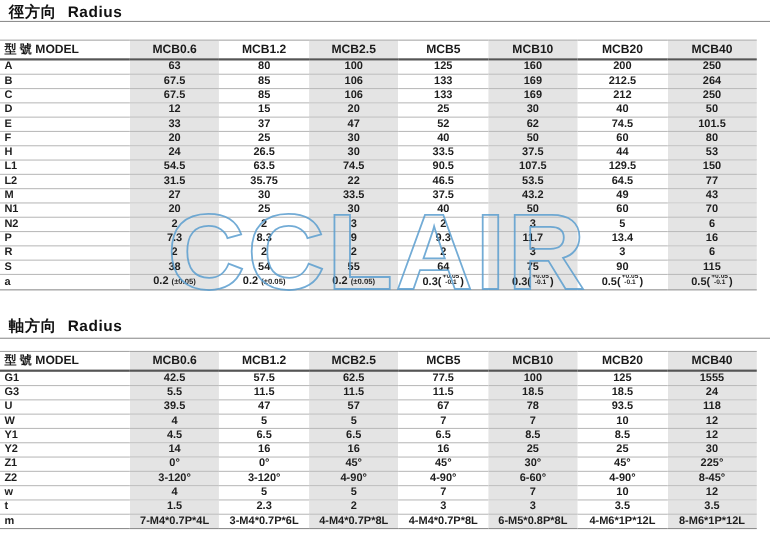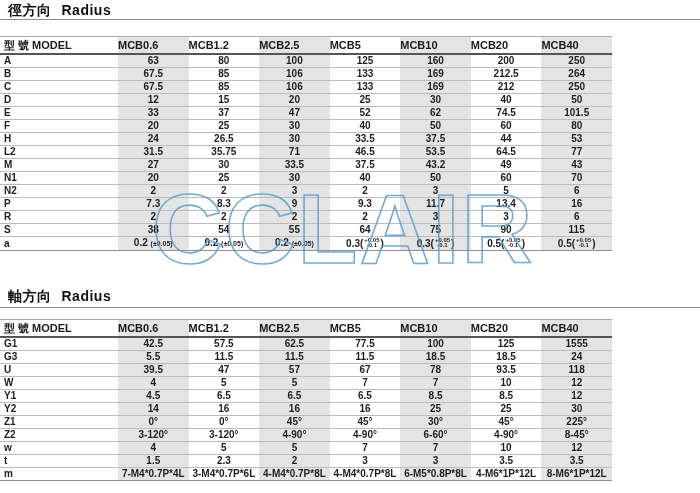--- a/index.html
+++ b/index.html
@@ -12,29 +12,29 @@
     position:absolute;left:8px;font-size:14px;font-weight:bold;color:#111;
     letter-spacing:0.5px;white-space:nowrap;
   }
   #title-radius{top:2px;}
   #title-shaft{top:288px;}
   .title-en{margin-left:10px;}
   .rule{position:absolute;left:0;width:700px;border-top:1px solid #8f8f8f;height:0;}
   #rule-radius{top:19px;}
   #rule-shaft{top:307px;}
   table{
-    position:absolute;left:0;width:612px;border-collapse:collapse;table-layout:fixed;
+    position:absolute;left:0;width:688px;border-collapse:collapse;table-layout:fixed;
     border-bottom:1px solid #8f8f8f;
   }
   #table-radius{top:36px;}
   #table-shaft{top:319px;}
   col.c-lbl{width:118px;}
   th{
     height:16px;line-height:16px;font-size:11px;font-weight:bold;color:#1a1a1a;
-    text-align:left;padding:0;border-top:1px solid #a8a8a8;border-bottom:2px solid #555;
+    text-align:center;padding:0;border-top:1px solid #a8a8a8;border-bottom:2px solid #555;
     white-space:nowrap;overflow:hidden;
   }
   th.lbl{text-align:left;padding-left:4px;}
   td{
     height:12px;line-height:12px;font-size:10px;font-weight:bold;color:#1d1d1d;
     text-align:center;padding:0;border-top:1px solid #bcbcbc;white-space:nowrap;overflow:hidden;
   }
   tbody tr:first-child td{border-top:none;}
   td.lbl{text-align:left;padding-left:4px;}
   .shade{background:#e4e4e4;}
@@ -139,24 +139,34 @@
         <td class="lbl">H</td>
         <td class="shade">24</td>
         <td>26.5</td>
         <td class="shade">30</td>
         <td>33.5</td>
         <td class="shade">37.5</td>
         <td>44</td>
         <td class="shade">53</td>
       </tr>
       <tr>
+        <td class="lbl">L1</td>
+        <td class="shade">54.5</td>
+        <td>63.5</td>
+        <td class="shade">74.5</td>
+        <td>90.5</td>
+        <td class="shade">107.5</td>
+        <td>129.5</td>
+        <td class="shade">150</td>
+      </tr>
+      <tr>
         <td class="lbl">L2</td>
         <td class="shade">31.5</td>
         <td>35.75</td>
-        <td class="shade">71</td>
+        <td class="shade">22</td>
         <td>46.5</td>
         <td class="shade">53.5</td>
         <td>64.5</td>
         <td class="shade">77</td>
       </tr>
       <tr>
         <td class="lbl">M</td>
         <td class="shade">27</td>
         <td>30</td>
         <td class="shade">33.5</td>

